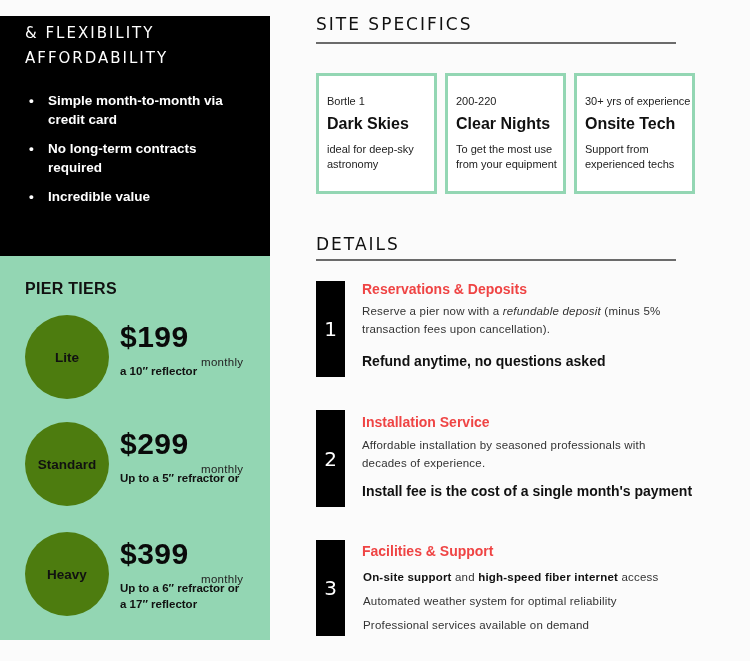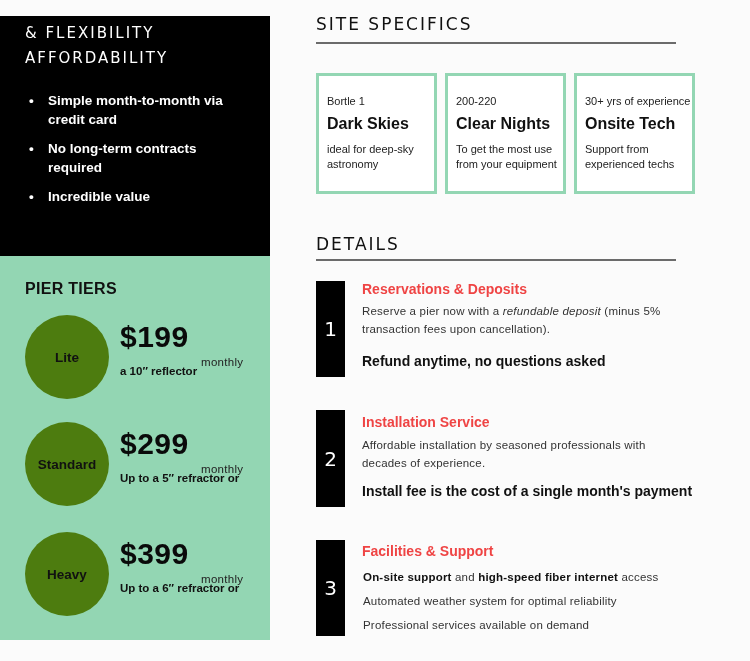--- a/index.html
+++ b/index.html
@@ -118,20 +118,21 @@
 </div>
 
 <div class="tier" style="top:532px;">
   <div class="tier-circle">
       <span>Heavy</span>
     </div>
   <div class="tier-price">$399</div>
   <div class="tier-period">monthly</div>
   <div class="tier-desc">
     <div>Up to a 6″ refractor or</div>
+    <div>a 17″ reflector</div>
   </div>
 </div>
 
 <div class="tech-title section-title" style="top:14px;">SITE SPECIFICS</div>
 <div class="section-rule" style="top:42px;"></div>
 
 <div class="spec-card" style="left:316px;">
   <div class="spec-top">Bortle 1</div>
   <div class="spec-title">Dark Skies</div>
   <div class="spec-desc">ideal for deep-sky astronomy</div>

